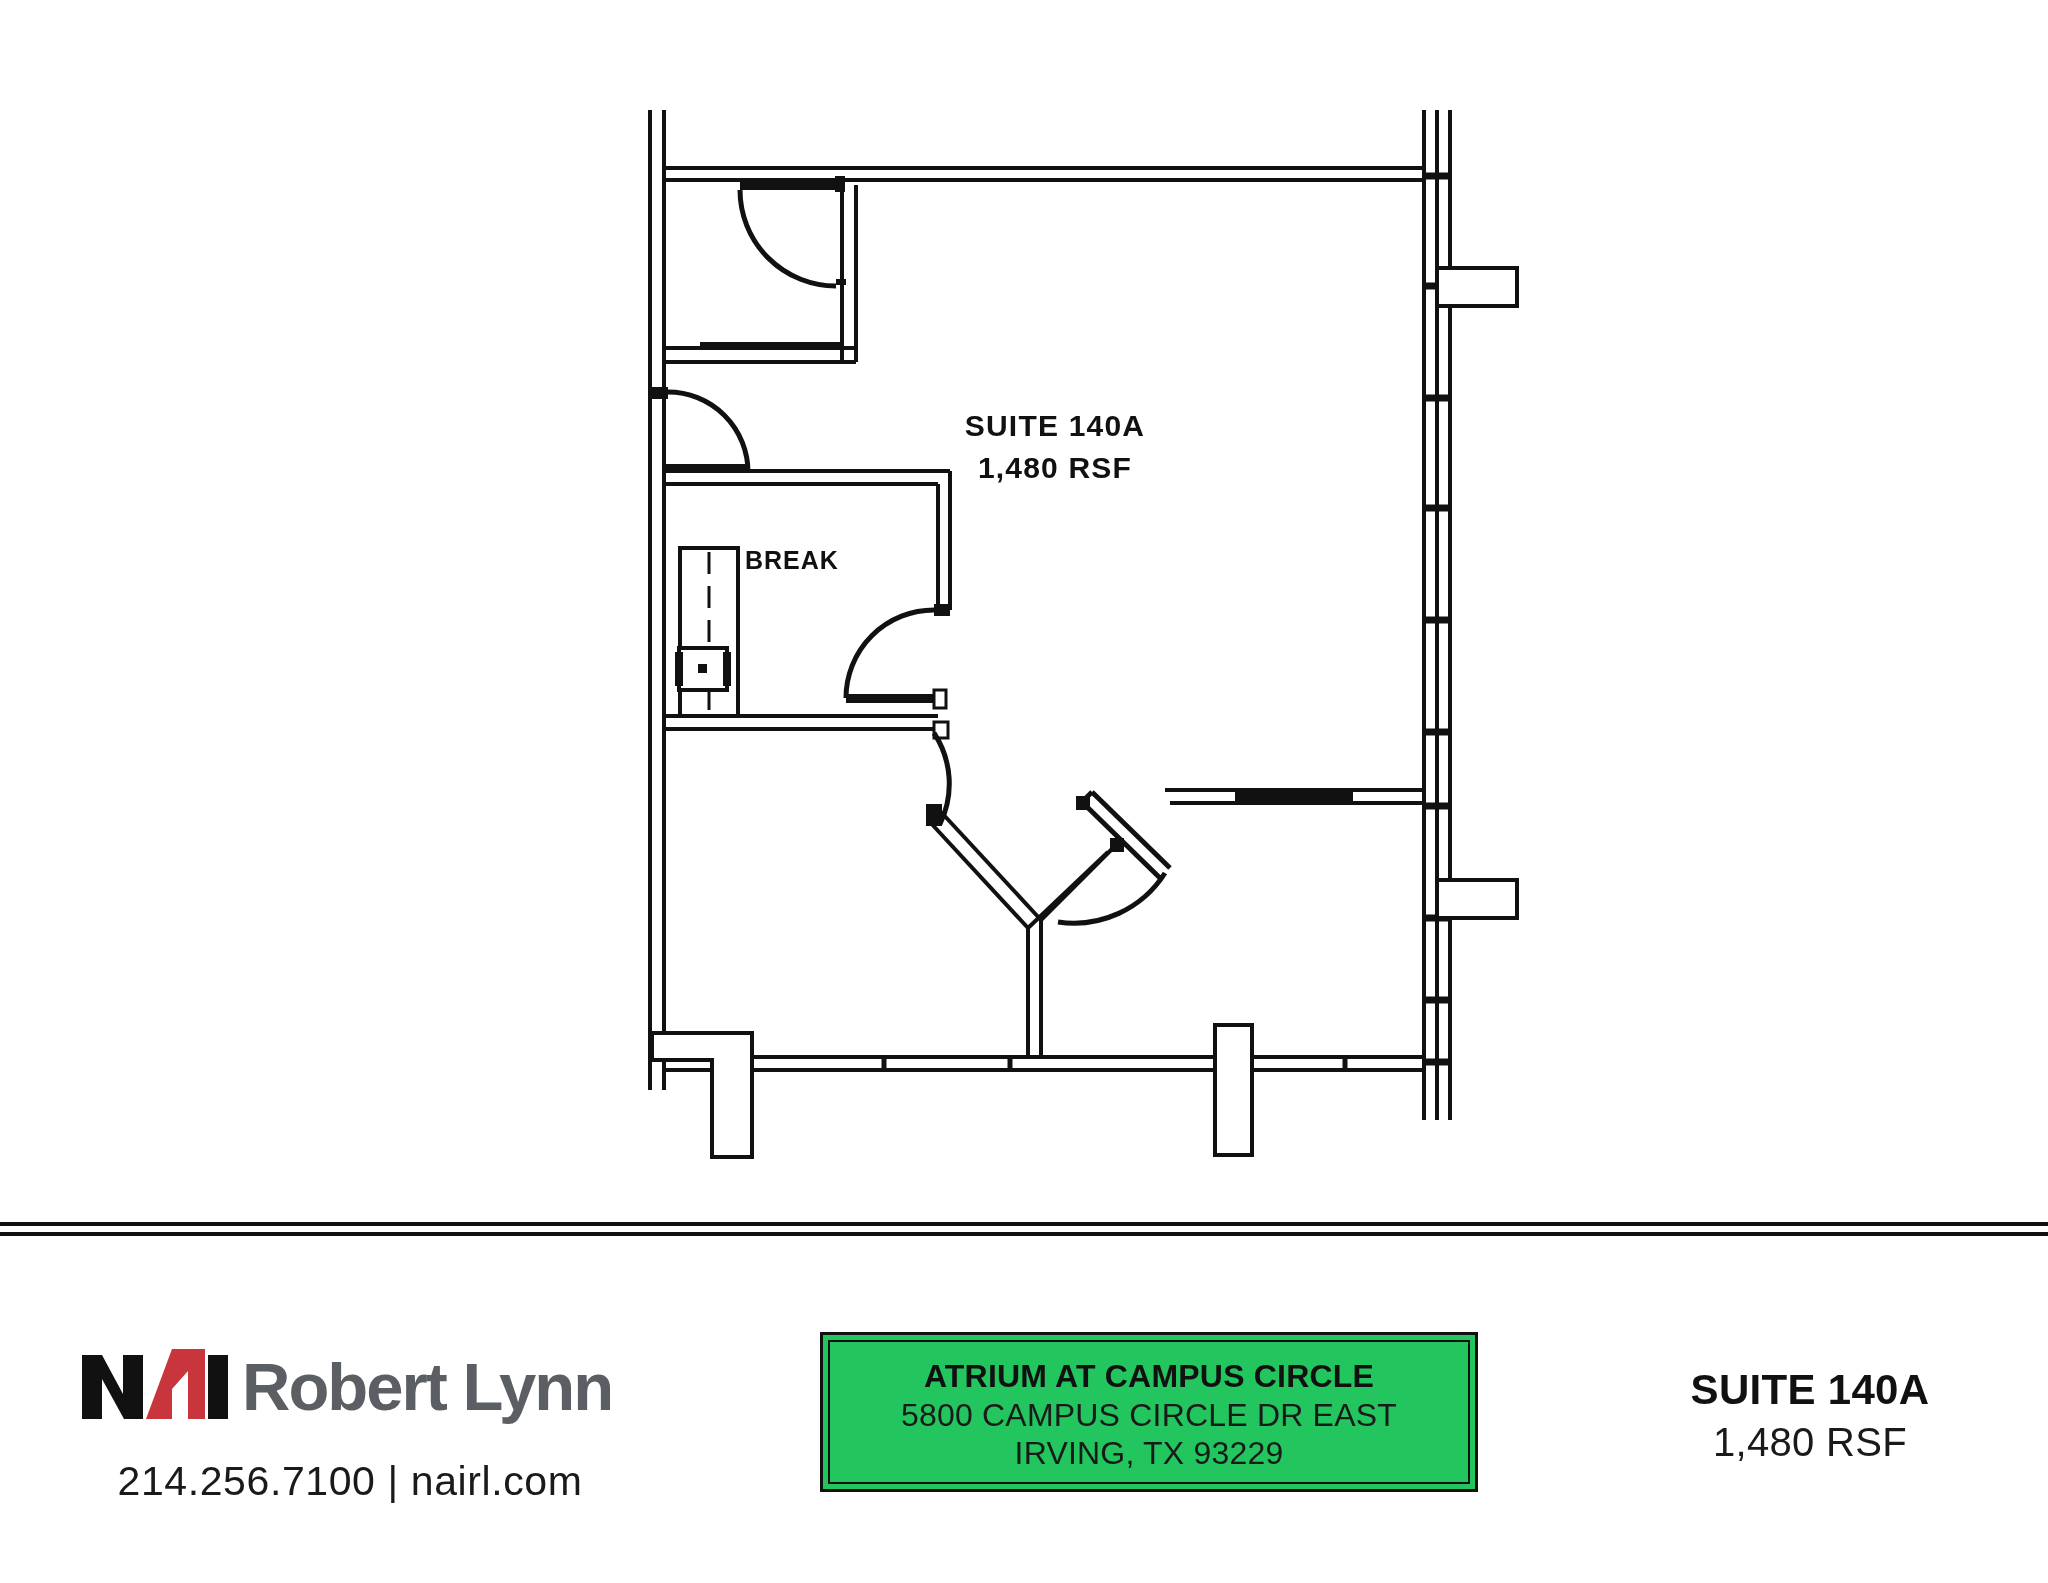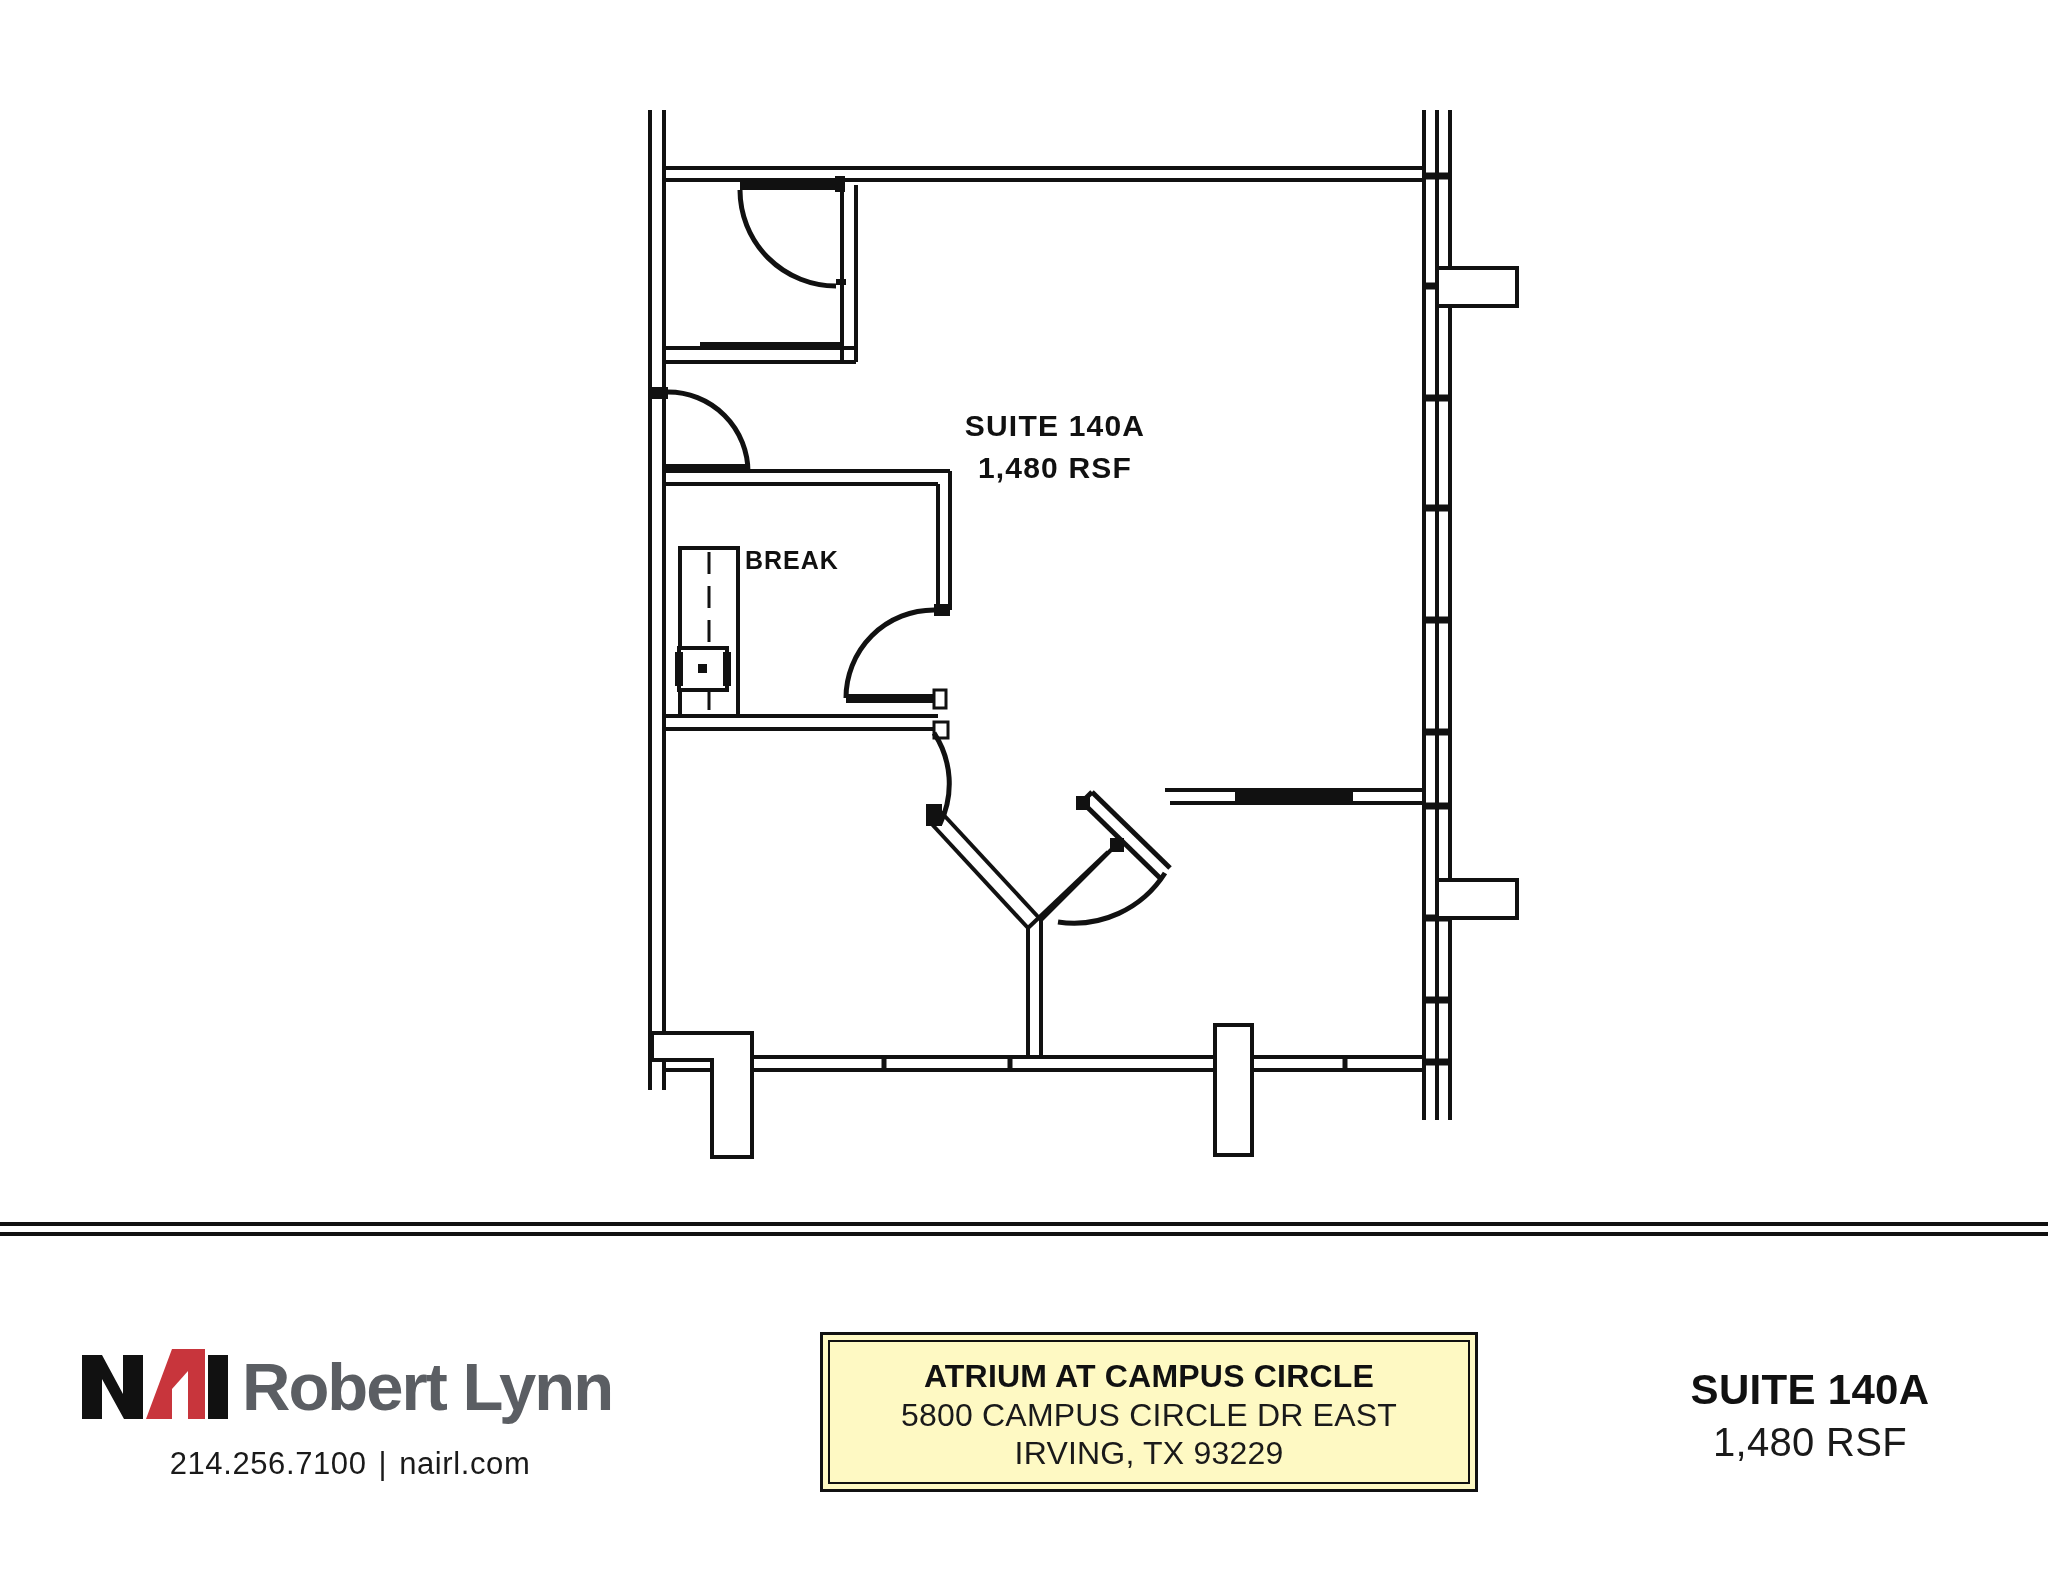--- a/index.html
+++ b/index.html
@@ -112,43 +112,43 @@
   #brand-wordmark {
     font-size: 67px;
     font-weight: bold;
     color: #5b5e63;
     letter-spacing: -2px;
     line-height: 76px;
     margin-left: 2px;
     white-space: nowrap;
   }
   #contact-line {
-    margin-top: 16px;
-    font-size: 31px;
+    margin-top: 28px;
+    font-size: 41px;
     color: #1a1a1a;
     letter-spacing: 0.6px;
     font-weight: normal;
     white-space: nowrap;
   }
   #contact-line .sep {
     display: inline-block;
     padding: 0 12px;
     color: #1a1a1a;
   }
 
   
   #address-plaque {
     position: absolute;
     left: 820px;
     top: 40px;
     width: 658px;
     height: 160px;
     border: 3px solid #111111;
     box-sizing: border-box;
-    background: #fef9c3;
+    background: #22c55e;
   }
   #address-plaque-inner {
     position: absolute;
     left: 5px;
     top: 5px;
     right: 5px;
     bottom: 5px;
     border: 2px solid #111111;
     box-sizing: border-box;
     display: flex;

